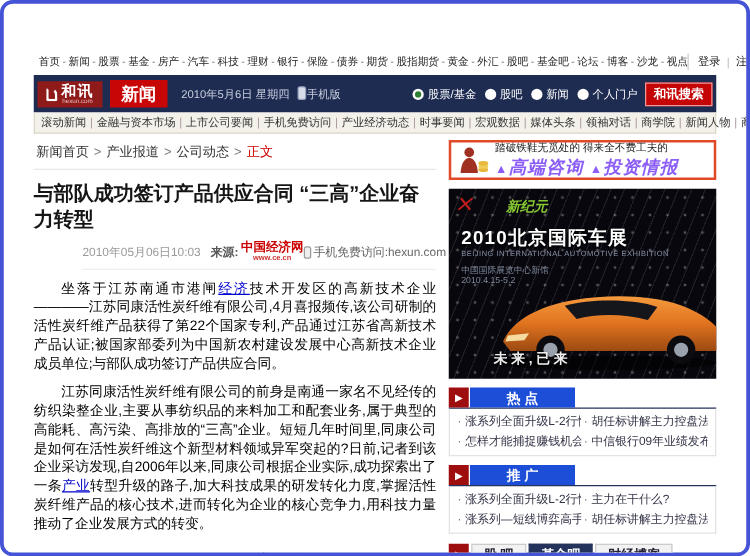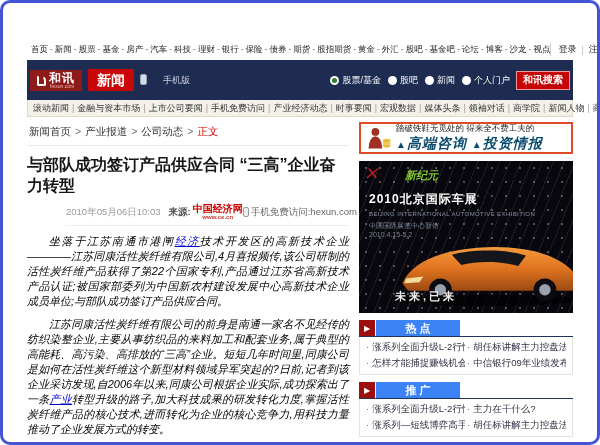--- a/index.html
+++ b/index.html
@@ -8,29 +8,29 @@
           overflow:hidden; background:#fff; }
 
   
   .topnav { margin:40px 24px 0 28px; display:flex; align-items:center; font-size:8.5px; white-space:nowrap; }
   .topnav a { color:#222; text-decoration:none; }
   .topnav-links a:not(:last-child)::after { content:"-"; color:#777; margin:0 2px; }
   .auth { margin-left:auto; display:flex; align-items:center; border-left:1px solid #ccc; padding-left:7px; font-size:9px; }
   .auth .sep { color:#bbb; margin:0 5px; }
 
   
-  .hdr { margin:4px 24px 0; height:40px; background:#1e2c52; display:flex; align-items:center; padding:0 3px; gap:6px; }
+  .hdr { margin:4px 24px 0; height:30px; background:#1e2c52; display:flex; align-items:center; padding:0 3px; gap:6px; }
   .logo1 { background:#8e1a1a; color:#fff; text-align:center; padding:2px 7px; line-height:1; cursor:pointer; display:flex; align-items:center; gap:3px;}
   .logo-mark { width:9px; height:11px; border:2px solid #fff; border-top-color:transparent; border-radius:2px 6px 2px 2px; display:inline-block; }
   .logo1 .tx { display:inline-block; }
   .logo1 .cn { font-size:12px; font-weight:bold; letter-spacing:1px; display:block; }
   .logo1 .dom { display:block; font-size:5px; color:#f0bcbc; }
   .logo2 { background:#c90606; color:#fff; font-size:14px; font-weight:bold; padding:4px 9px; line-height:1; cursor:pointer; }
   .hdr-date { color:#c8cede; font-size:9px; margin-left:5px; white-space:nowrap; }
-  .hdr-mobile { color:#c8cede; font-size:9px; display:flex; gap:16px; white-space:nowrap; cursor:pointer;font-family:Liberation Mono, monospace; }
+  .hdr-mobile { color:#c8cede; font-size:9px; display:flex; gap:1px; white-space:nowrap; cursor:pointer;font-family:Liberation Mono, monospace; }
   .phone-ico { width:7px; height:11px; border:1px solid #9aa4bd; border-radius:2px; background:#d7dcea; display:inline-block; }
   .radios { display:flex; gap:7px; margin-left:auto; }
   .radio-item { display:flex; align-items:center; gap:3px; color:#fff; font-size:9px; cursor:pointer; white-space:nowrap; }
   .rdot { width:9px; height:9px; border-radius:50%; background:#fff; position:relative; flex:none; }
   .rdot.sel::after { content:""; position:absolute; inset:2px; border-radius:50%; background:#2f7d2f; }
   .search-input { width:98px; height:16px; border:1px solid #777; font-size:8.5px; color:#888; padding:0 3px; }
   .search-btn { background:#c50505; color:#fff; border:1px solid #e99; font-weight:bold; font-size:10px; height:19px; padding:0 6px; cursor:pointer; white-space:nowrap; }
 
   
   .subnav { margin:0 24px; display:flex; align-items:center; background:#f3f1ea; border:1px solid #ddd8ca; border-top:none;
@@ -52,52 +52,52 @@
   .a-meta { display:flex; align-items:center; font-size:9.5px; color:#999; padding-bottom:5px; border-bottom:1px solid #eee; white-space:nowrap;margin-left:39px; }
   .src-label { color:#555; margin:0 2px 0 8px; font-weight:bold;text-align:right; }
   .src-logo { color:#c00; font-weight:bold; line-height:1; text-align:center; cursor:pointer; }
   .src-logo .t { font-size:10px; display:block; }
   .src-logo .d { display:block; font-size:6px; color:#c33; }
   .meta-right { margin-left:auto; display:flex; align-items:center; gap:2px; color:#666; }
   .phone-ico2 { width:6px; height:10px; border:1px solid #999; border-radius:2px; background:#eee; display:inline-block; }
   .thumb { color:#b06a18; font-weight:bold; font-size:10px; }
   .vote-n { color:#c00; }
 
-  .para { font-size:11px; line-height:15px; color:#000; text-align:justify; text-indent:22px; margin:8px 0;font-style:italic; }
+  .para { font-size:11px; line-height:15px; color:#000; text-align:justify; text-indent:22px; margin:8px 0; }
   .para a { color:#0101cd; }
 
   .rec-box { float:left; width:150px; border:1px solid #c9c9c9; margin:8px 12px 4px 0; }
   .rec-hd { background:#f5f4f0; border-bottom:1px solid #ddd; color:#c00; font-weight:bold; font-size:10.5px; padding:2px 6px; }
 
   .sub-title { font-weight:bold; font-size:11.5px; margin:14px 0 2px; color:#111; }
 
   
   .ad1 { border:2px solid #e04a28; display:flex; align-items:center; gap:5px; padding:2px 4px; height:32px; cursor:pointer; background:#fff; }
   .ad1-txt { min-width:0; }
   .ad1-txt .l1 { font-size:8.5px; color:#222; white-space:nowrap; }
-  .ad1-txt .l2 { font-size:14px; font-weight:bold; color:#0c4a6e; font-style:italic; white-space:nowrap; letter-spacing:1px; }
+  .ad1-txt .l2 { font-size:14px; font-weight:bold; color:#8b5cf6; font-style:italic; white-space:nowrap; letter-spacing:1px; }
   .tri { font-size:10px; font-style:normal; }
 
   .car-ad { position:relative; height:152px; margin-top:7px; overflow:hidden; cursor:pointer;
             background: radial-gradient(rgba(255,255,255,0.30) 0.8px, transparent 1.4px) 0 0 / 14px 14px repeat,
                         repeating-linear-gradient(112deg, rgba(255,255,255,0.09) 0 1px, transparent 1px 10px),
                         #07070d; }
   .expo-mark { position:absolute; left:8px; top:5px; color:#c21d1d; font-size:13px; font-weight:bold; transform:skewX(-12deg); }
   .car-tag { position:absolute; left:46px; top:7px; color:#86c832; font-size:11px; font-weight:bold; font-style:italic; }
-  .car-title { position:absolute; left:10px; top:30px; color:#fff; font-size:12px; font-weight:bold; letter-spacing:1px; text-shadow:0 1px 2px #000; }
+  .car-title { position:absolute; left:10px; top:30px; color:#fff; font-size:15px; font-weight:bold; letter-spacing:1px; text-shadow:0 1px 2px #000; }
   .car-sub { position:absolute; left:10px; top:50px; color:#8b93a8; font-size:6px; letter-spacing:0.4px; }
   .car-venue { position:absolute; left:10px; top:60px; color:#7d8598; font-size:7px; }
   .car-dates { position:absolute; left:10px; top:70px; color:#7d8598; font-size:7px; }
   .car-svg { position:absolute; right:-8px; top:60px; width:190px; height:92px; }
   .car-slogan { position:absolute; left:36px; bottom:9px; color:#eee; font-size:11px; font-weight:bold; letter-spacing:3px; text-shadow:0 1px 2px #000;text-align:right; }
 
   .sec { margin-top:7px; }
   .sec-hd { display:flex; align-items:stretch; height:17px; border-bottom:1px solid #24335c; }
   .sec-arrow { width:16px; background:#9e0e0e; color:#fff; font-size:8px; display:flex; align-items:center; justify-content:center; flex:none; }
-  .sec-name { width:84px; background:#3b82f6; color:#fff; font-size:11px; font-weight:bold; display:flex; align-items:center; justify-content:center; flex:none; margin-left:1px; }
+  .sec-name { width:84px; background:#1d4ed8; color:#fff; font-size:11px; font-weight:bold; display:flex; align-items:center; justify-content:center; flex:none; margin-left:1px; }
   .sec-list { border:1px solid #e3e3e3; border-top:none; padding:4px 6px; display:grid; grid-template-columns:1fr 1fr; row-gap:3px; column-gap:2px; font-size:9.5px; }
   .sec-list a { color:#333447; text-decoration:none; white-space:nowrap; overflow:hidden; }
   .sec-list a::before { content:"·"; margin-right:3px; color:#666; }
 
   .tabs { display:flex; margin-top:8px; border-bottom:2px solid #24335c; height:18px; align-items:stretch; }
   .tab-arrow { width:16px; background:#9e0e0e; color:#fff; display:flex; align-items:center; justify-content:center; font-size:8px; flex:none; }
   .tab { padding:0 9px; font-size:10.5px; font-weight:bold; display:flex; align-items:center; background:#f2f2f2;
          border:1px solid #ccc; border-bottom:none; color:#223; margin-left:2px; cursor:pointer; white-space:nowrap; }
   .tab.sel { background:#24335c; color:#fff; border-color:#24335c; }
 </style>
@@ -119,20 +119,21 @@
 
   <div class="hdr">
     <div class="logo1">
       <span class="logo-mark"></span>
       <span class="tx">
         <span class="cn">和讯</span>
         <span class="dom">hexun.com</span>
       </span>
     </div>
     <div class="logo2">新闻</div>
+    <span class="hdr-date">2010年5月6日 星期四</span>
     <span class="hdr-mobile">
       <span class="phone-ico"></span>
       <span>手机版</span>
     </span>
     <div class="radios">
       <span class="radio-item">
         <span class="rdot sel"></span>
         <span>股票/基金</span>
       </span>
       <span class="radio-item">

